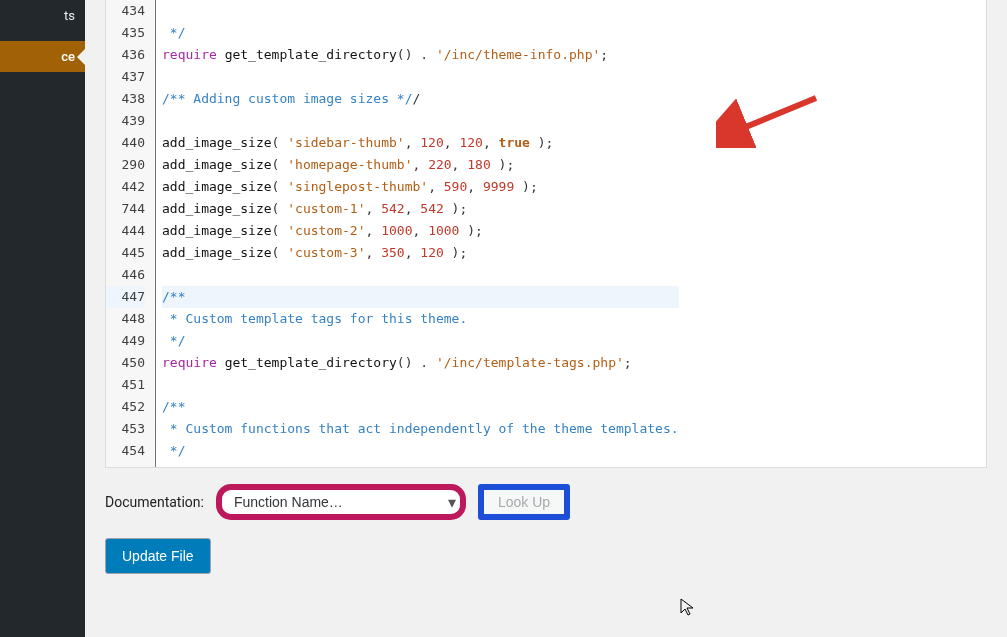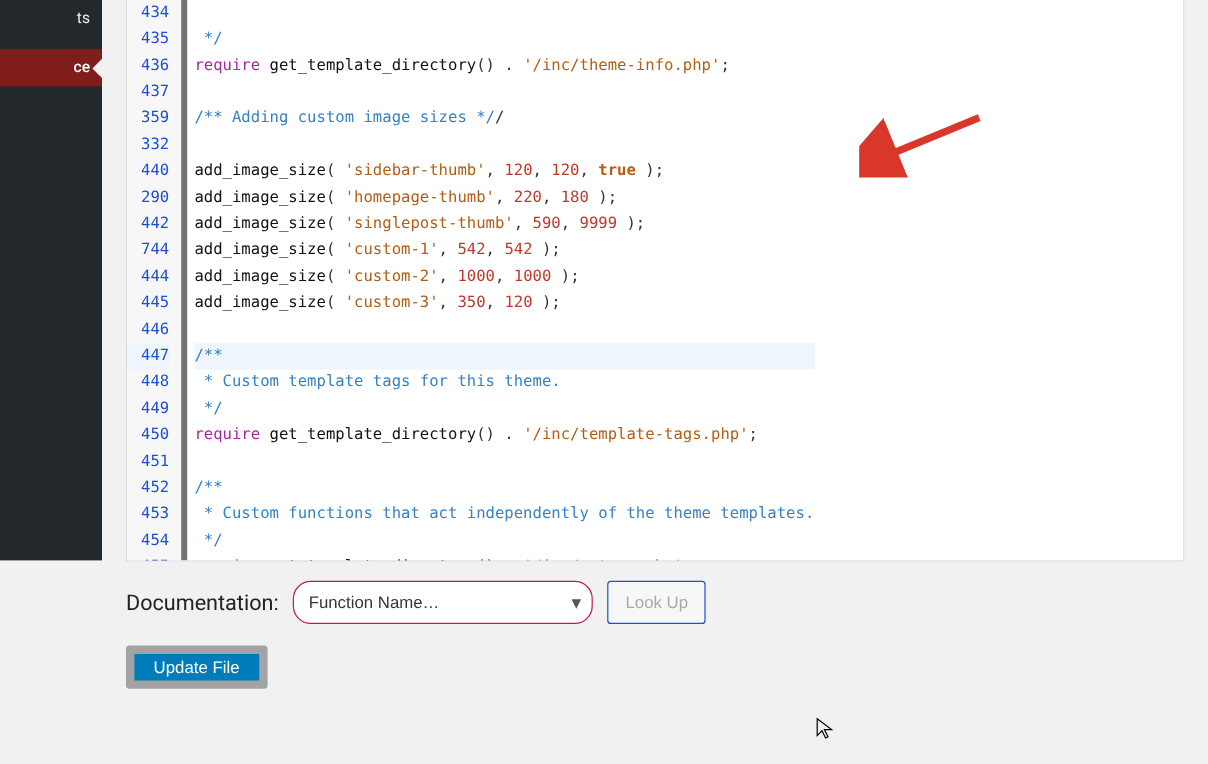--- a/index.html
+++ b/index.html
@@ -9,34 +9,34 @@
     overflow: hidden;
     width: 1007px;
     height: 637px;
     position: relative;
   }
   .sidebar {
     position: absolute;
     left: 0;
     top: 0;
     width: 85px;
-    height: 467px;
+    height: 637px;
     background: #23282d;
     color: #eee;
     font-size: 13px;
   }
   .sidebar-item {
     padding: 8px 10px;
     text-align: right;
     color: #eee;
     overflow: hidden;
     white-space: nowrap;
   }
   .sidebar-item.active {
-    background: #7f1d1d;
+    background: #a16207;
     color: #fff;
     position: relative;
     font-weight: 500;
   }
   .sidebar-item.active::after {
     content: '';
     position: absolute;
     right: 0;
     top: 50%;
     transform: translateY(-50%);
@@ -65,24 +65,24 @@
   .editor {
     display: flex;
     font-family: Consolas, Monaco, monospace;
     font-size: 13px;
     line-height: 22px;
     height: 100%;
   }
   .gutter {
     width: 50px;
     background: #f7f7f7;
-    border-right: 5px solid #737373;
+    border-right: 1px solid #737373;
     text-align: right;
     padding-right: 10px;
-    color: #1d4ed8;
+    color: #404040;
     user-select: none;
     flex-shrink: 0;
   }
   .code-content {
     padding-left: 6px;
     white-space: pre;
     color: #333;
     position: relative;
   }
   .code-line { position: relative; }
@@ -101,58 +101,58 @@
     pointer-events: none;
   }
   
   .footer-row {
     display: flex;
     align-items: center;
     gap: 12px;
     margin-top: 16px;
   }
   .doc-label {
-    font-size: 18px;
+    font-size: 14px;
     color: #222;
   }
   .select {
     appearance: none;
-    border: 1px solid #be185d;
+    border: 6px solid #be185d;
     border-radius: 15px;
     padding: 0 36px 0 12px;
     font-size: 14px;
     height: 36px;
     background: #fff;
     color: #32373c;
     min-width: 250px;
     position: relative;
   }
   .select-wrap { position: relative; display: inline-block; }
   .select-caret {
     position: absolute;
     right: 10px;
     top: 50%;
     transform: translateY(-50%);
     pointer-events: none;
     color: #555;
   }
   .lookup {
-    border: 1px solid #1d4ed8;
+    border: 6px solid #1d4ed8;
     border-radius: 3px;
     padding: 0 14px;
     height: 36px;
     background: #f6f7f7;
     color: #a7aaad;
     cursor: default;
     font-size: 14px;
   }
   .update-btn {
     margin-top: 18px;
     background: #007cba;
-    border: 7px solid #a3a3a3;
+    border: 1px solid #a3a3a3;
     color: #fff;
     border-radius: 3px;
     padding: 0 16px;
     height: 36px;
     font-size: 14px;
     cursor: pointer;
   }
   .cursor-arrow {
     position: absolute;
     left: 680px;
@@ -173,22 +173,22 @@
 </div>
 
 <div class="main">
   <div class="editor-wrap">
     <div class="editor">
       <div class="gutter" id="gutter">
           <div>434</div>
           <div>435</div>
           <div>436</div>
           <div>437</div>
-          <div>359</div>
-          <div>332</div>
+          <div>438</div>
+          <div>439</div>
           <div>440</div>
           <div>290</div>
           <div>442</div>
           <div>744</div>
           <div>444</div>
           <div>445</div>
           <div>446</div>
           <div class="highlight-line">447</div>
           <div>448</div>
           <div>449</div>

